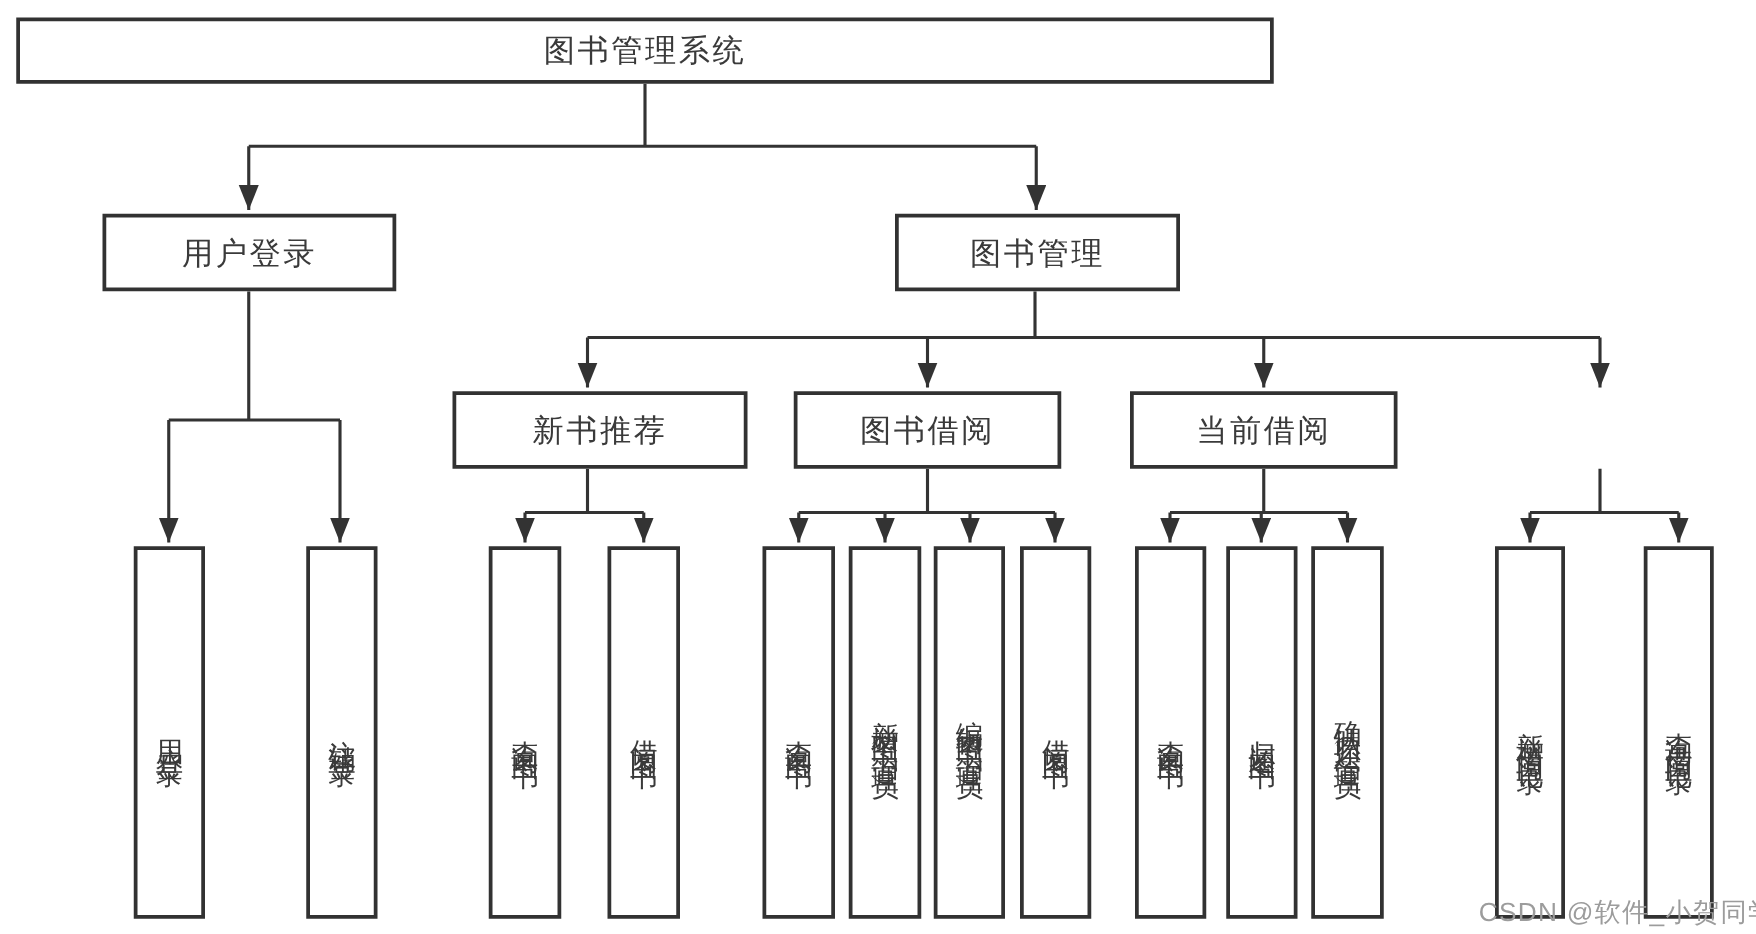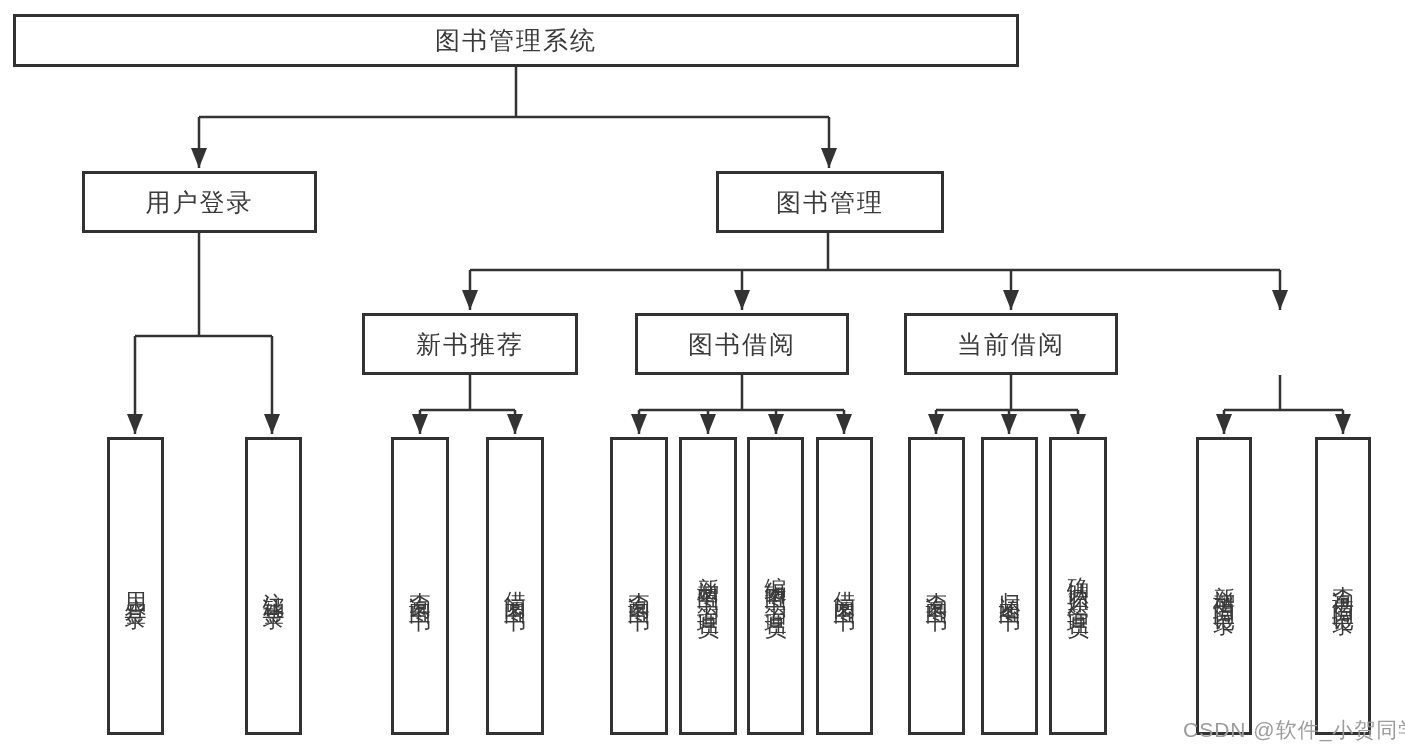--- a/index.html
+++ b/index.html
@@ -94,21 +94,21 @@
       <path d="M1224 410 V434" marker-end="url(#arrow)"></path>
       <path d="M1343 410 V434" marker-end="url(#arrow)"></path>
     </g>
   </svg>
 
   <div class="node h-node" style="left:13px; top:14px; width:1006px; height:53px;">图书管理系统</div>
 
   <div class="node h-node" style="left:82px; top:171px; width:235px; height:62px;">用户登录</div>
   <div class="node h-node" style="left:716px; top:171px; width:228px; height:62px;">图书管理</div>
 
-  <div class="node h-node" style="left:362px; top:313px; width:216px; height:62px;">新书推荐</div>
+  <div class="node h-node" style="left:362px; top:313px; width:236px; height:62px;">新书推荐</div>
   <div class="node h-node" style="left:635px; top:313px; width:214px; height:62px;">图书借阅</div>
   <div class="node h-node" style="left:904px; top:313px; width:214px; height:62px;">当前借阅</div>
 
   <div class="node v-node" style="left:107px; top:437px; width:57px; height:298px;">用户登录</div>
   <div class="node v-node" style="left:245px; top:437px; width:57px; height:298px;">注销登录</div>
 
   <div class="node v-node" style="left:391px; top:437px; width:58px; height:298px;">查询图书</div>
   <div class="node v-node" style="left:486px; top:437px; width:58px; height:298px;">借阅图书</div>
 
   <div class="node v-node" style="left:610px; top:437px; width:58px; height:298px;">查询图书</div>

